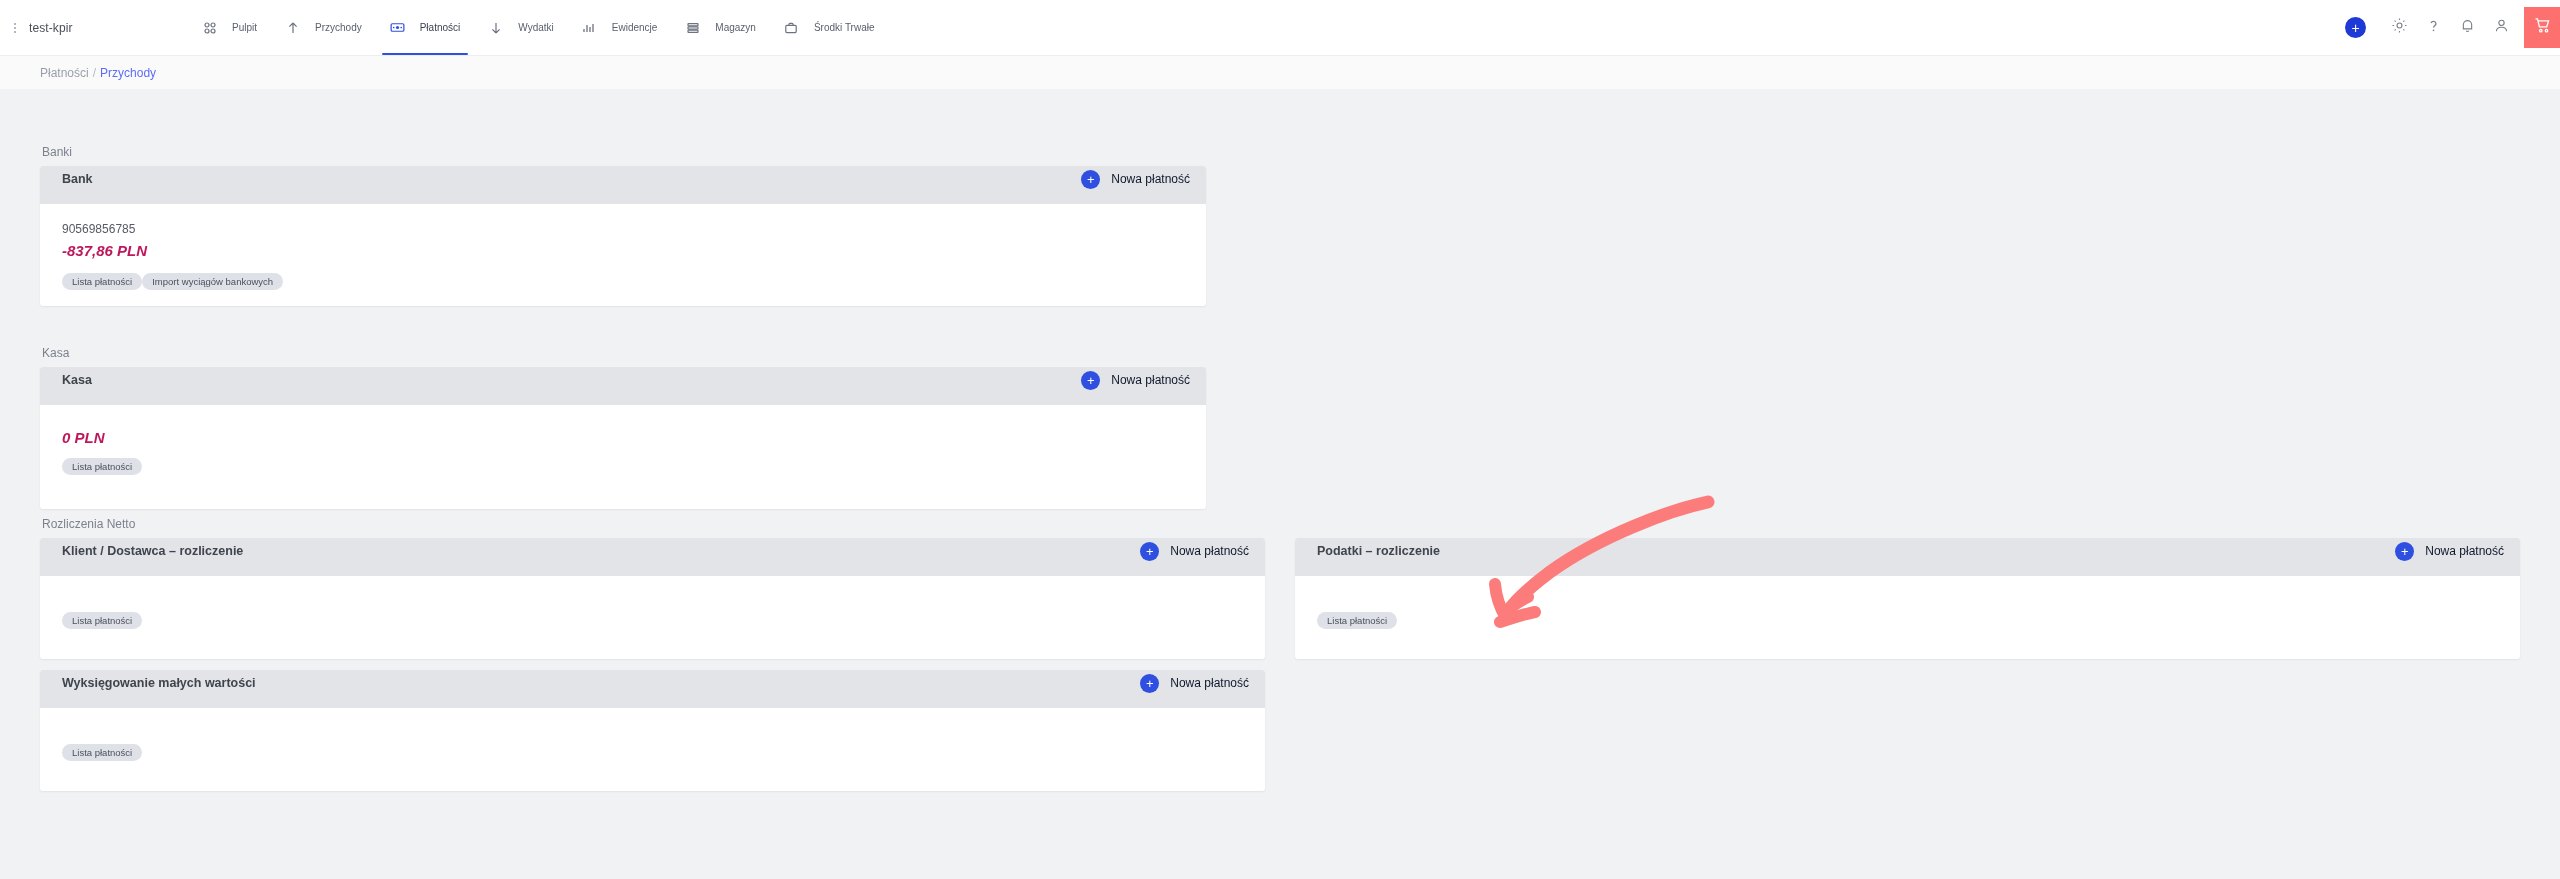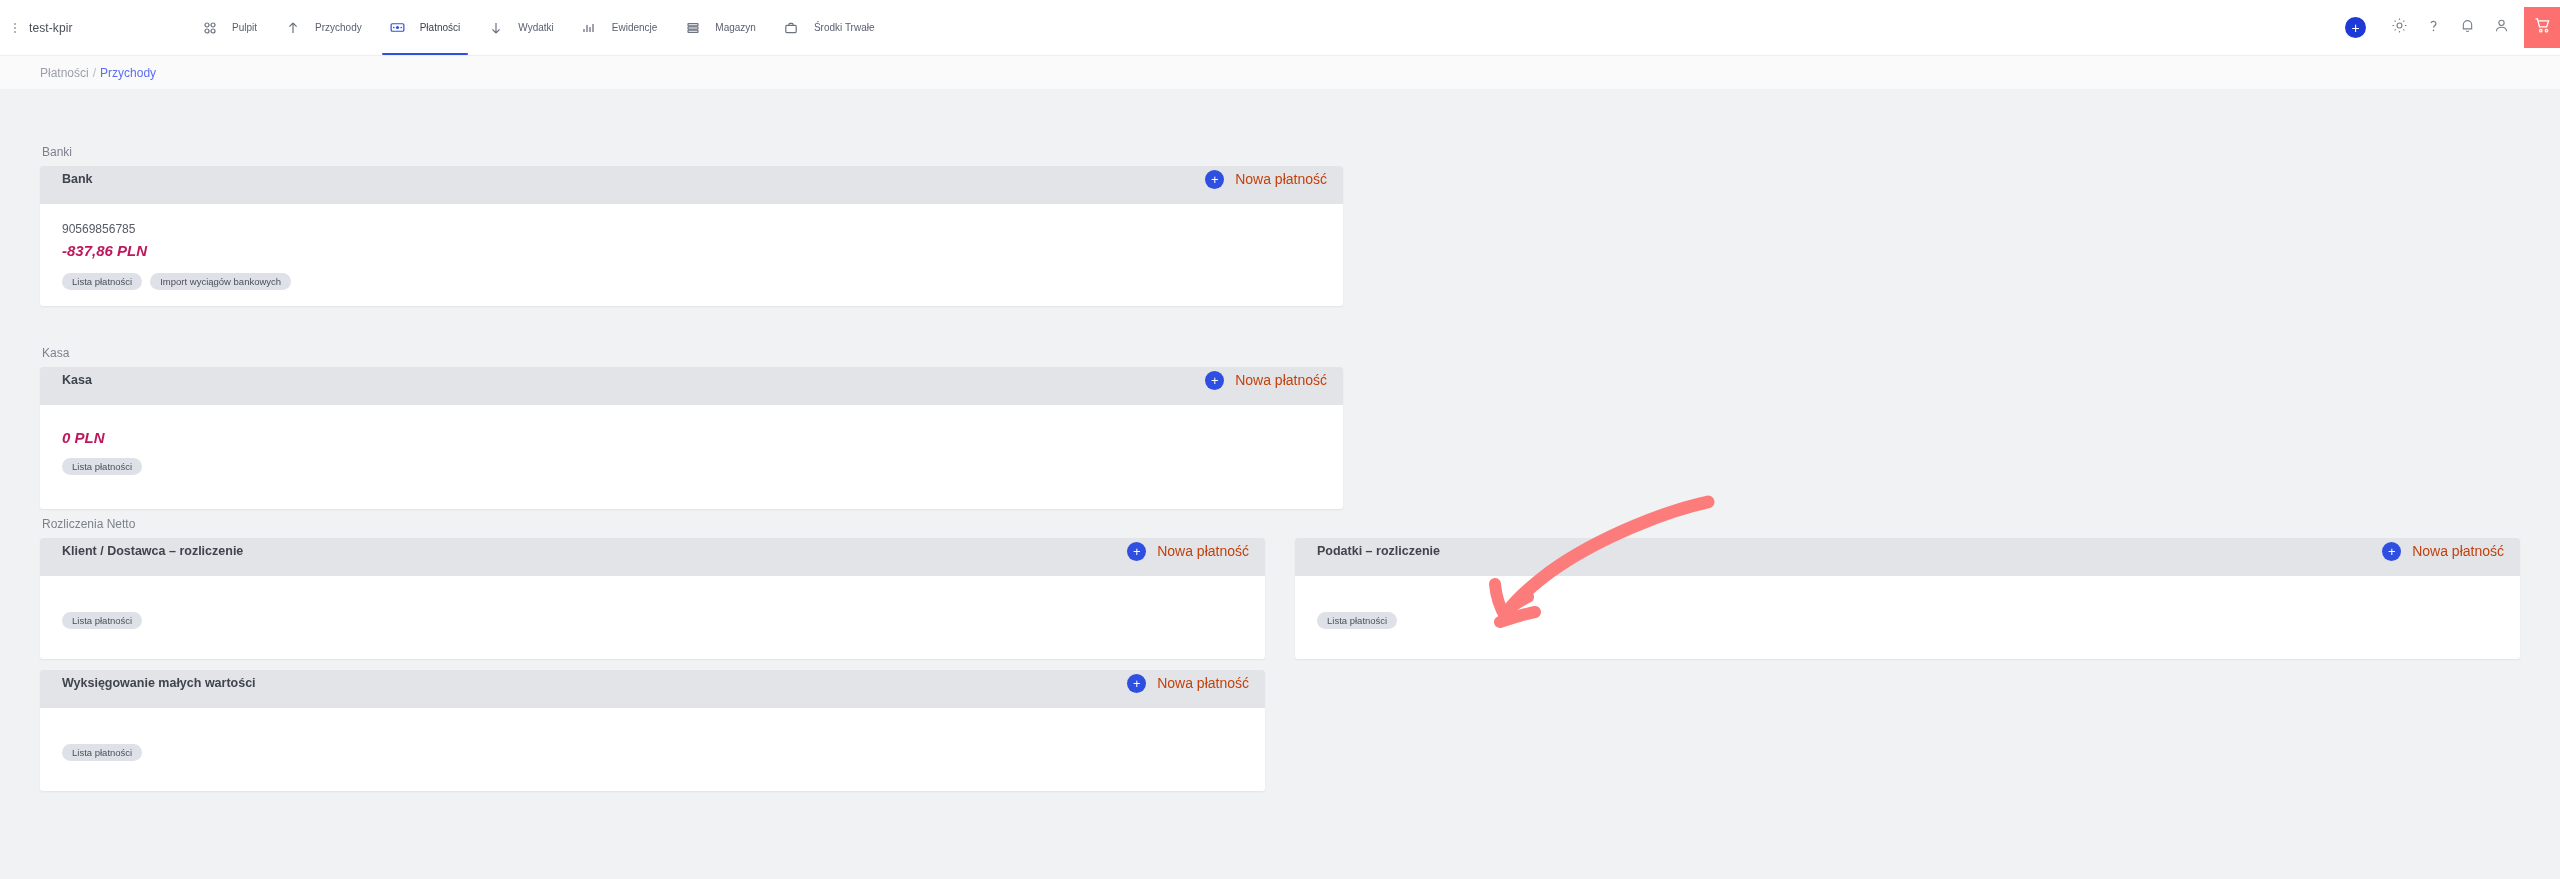--- a/index.html
+++ b/index.html
@@ -87,21 +87,21 @@
   
   .main {
     padding: 16px 40px 0 40px;
     position: relative;
     height: 805px;
   }
   .section-label {
     font-size: 12px; color: #7c828d;
     margin: 8px 0 7px 2px;
   }
-  .col-left { width: 1303px; margin-top: 40px; }
+  .col-left { width: 1166px; margin-top: 40px; }
 
   .card {
     background: #ffffff;
     border-radius: 3px;
     box-shadow: 0 1px 2px rgba(20,25,40,.07);
     overflow: hidden;
     margin-bottom: 6px;
   }
   .card-head {
     background: #e2e4e8;
@@ -114,26 +114,26 @@
     margin-left: auto;
     display: flex; align-items: center; gap: 11px;
     cursor: pointer;
   }
   .new-pay .circ {
     width: 19px; height: 19px; border-radius: 50%;
     background: #2f4fe0; color: #fff;
     display: flex; align-items: center; justify-content: center;
     font-size: 13px; line-height: 1;
   }
-  .new-pay .lbl { font-size: 14px; color: #c2410c; }
+  .new-pay .lbl { font-size: 12px; color: #0f172a; }
 
   .card-body { padding: 18px 22px 16px 22px; }
   .acct-no { font-size: 12px; color: #555a63; margin-bottom: 6px; }
   .amount { font-size: 15px; font-weight: bold; color: #be185d; margin-bottom: 14px; font-style: italic; }
-  .chips { display: flex; gap: 8px; }
+  .chips { display: flex; }
   .chip {
     background: #dfe1e8; color: #4b505a;
     border-radius: 9px; padding: 3px 10px;
     font-size: 9.5px; cursor: pointer; white-space: nowrap;
   }
 
   .row-two { display: flex; gap: 30px; }
   .col-right-card { width: 1225px; }
 
   

